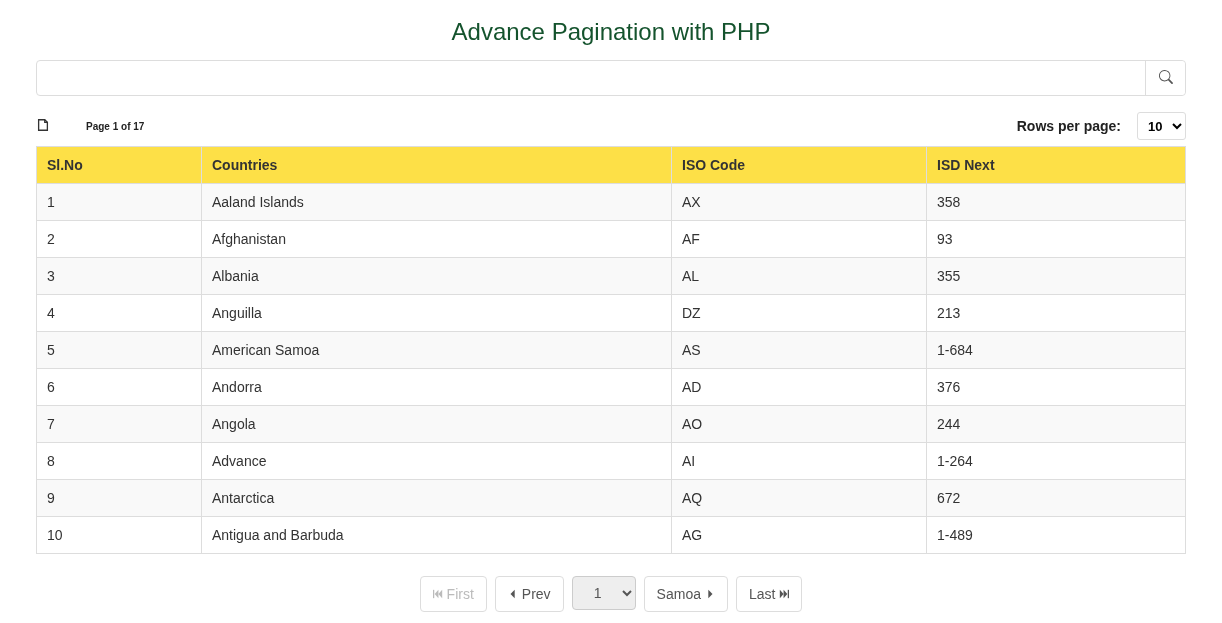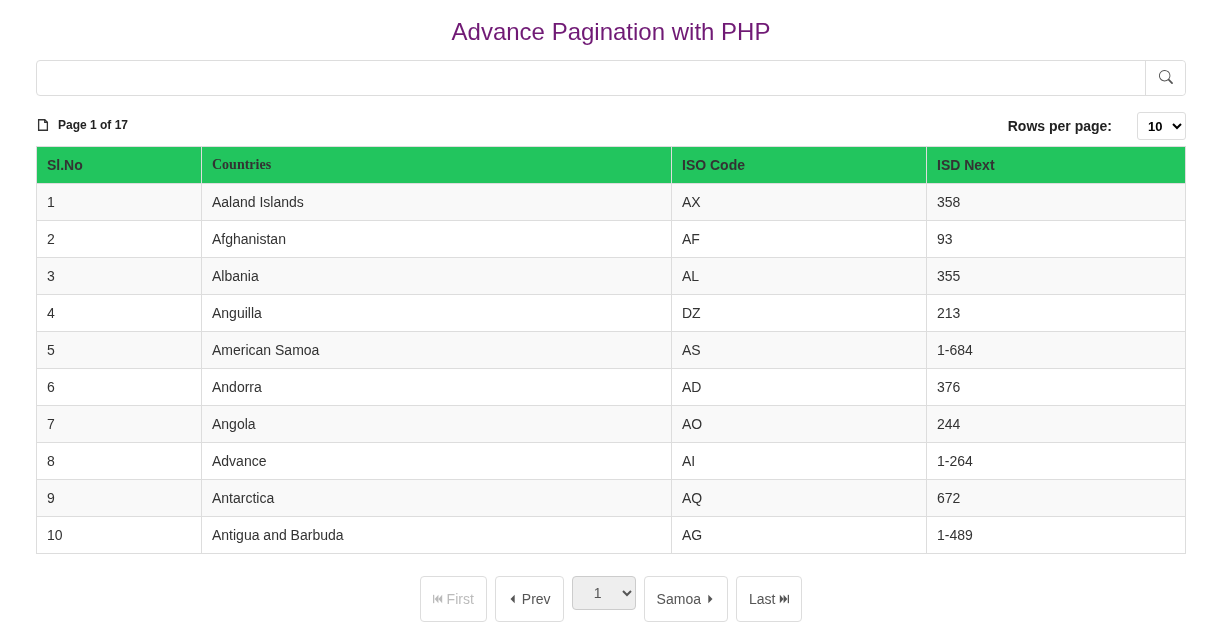--- a/index.html
+++ b/index.html
@@ -9,21 +9,21 @@
     font-family: "Helvetica Neue", Helvetica, Arial, sans-serif;
     font-size: 14px;
     color: #333;
     background: #fff;
   }
   .title {
     text-align: center;
     font-size: 24px;
     font-weight: 500;
     margin: 0 0 14px 0;
-    color: #701a75;
+    color: #14532d;
   }
   .search-row {
     display: flex;
     border: 1px solid #ddd;
     border-radius: 4px;
     height: 36px;
     margin-bottom: 16px;
   }
   .search-input {
     flex: 1;
@@ -47,30 +47,31 @@
   }
   .search-btn svg { width: 14px; height: 14px; fill: #555; }
   .info-row {
     display: flex;
     justify-content: space-between;
     align-items: center;
     margin-bottom: 6px;
   }
   .page-info {
     display: flex;
-    align-items: flex-start;
-    font-weight: 700;
-    font-size: 12px;
+    align-items: center;
+    font-weight: 700;
+    font-size: 10px;
     color: #222;
+    gap: 28px;
   }
   .page-info svg { width: 14px; height: 14px; margin-right: 8px; stroke: #333; fill: none; stroke-width: 1.5; }
   .rows-per-page {
     display: flex;
     align-items: center;
-    gap: 25px;
+    gap: 16px;
     font-weight: 700;
     font-size: 14px;
     color: #222;
   }
   .rows-per-page select {
     border: 1px solid #ddd;
     border-radius: 3px;
     padding: 4px 6px;
     font-size: 13px;
     font-weight: 700;
@@ -82,40 +83,40 @@
     border-collapse: collapse;
     border: 1px solid #ddd;
   }
   th, td {
     padding: 10px 10px;
     text-align: left;
     border: 1px solid #ddd;
   }
   th {
     font-weight: 700;
-    background: #22c55e;
+    background: #fde047;
     font-size: 14px;
   }
   tbody tr:nth-child(odd) td { background: #f9f9f9; }
   tbody tr:nth-child(even) td { background: #fff; }
   .col-slno { width: 165px; }
-  .col-country { width: 470px; font-family: Liberation Serif, serif; }
+  .col-country { width: 470px; }
   .col-iso { width: 255px; }
   .pagination {
     display: flex;
     justify-content: center;
     gap: 8px;
     margin-top: 22px;
   }
   .page-btn {
     border: 1px solid #ddd;
     background: #fff;
     border-radius: 4px;
     padding: 0 12px;
-    height: 46px;
+    height: 36px;
     display: flex;
     align-items: center;
     gap: 4px;
     font-size: 14px;
     color: #555;
     cursor: pointer;
   }
   .page-btn.disabled { color: #bbb; cursor: default; }
   .page-btn svg { width: 10px; height: 10px; }
   .page-btn.disabled svg * { fill: #bbb; }

